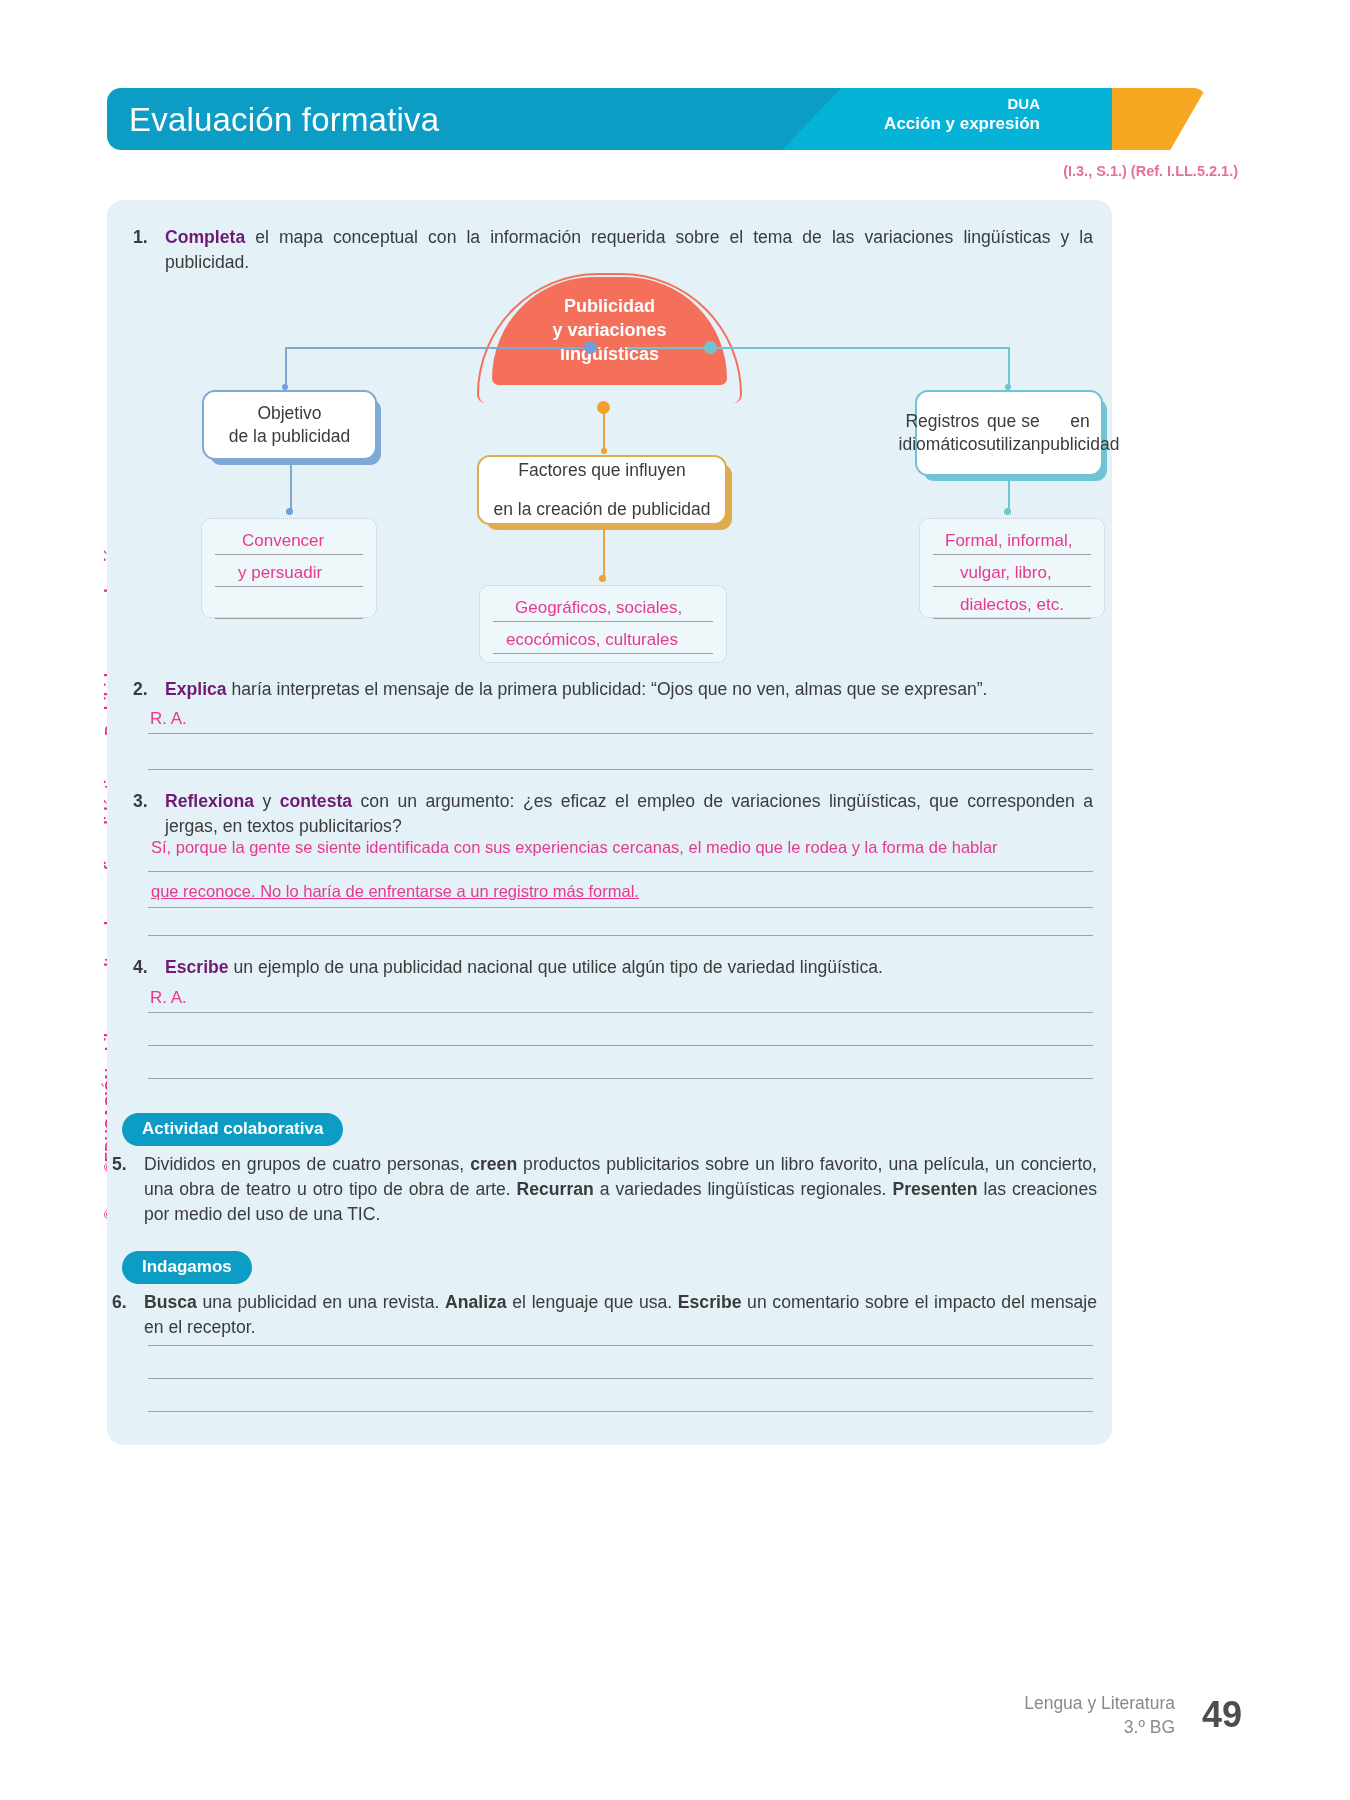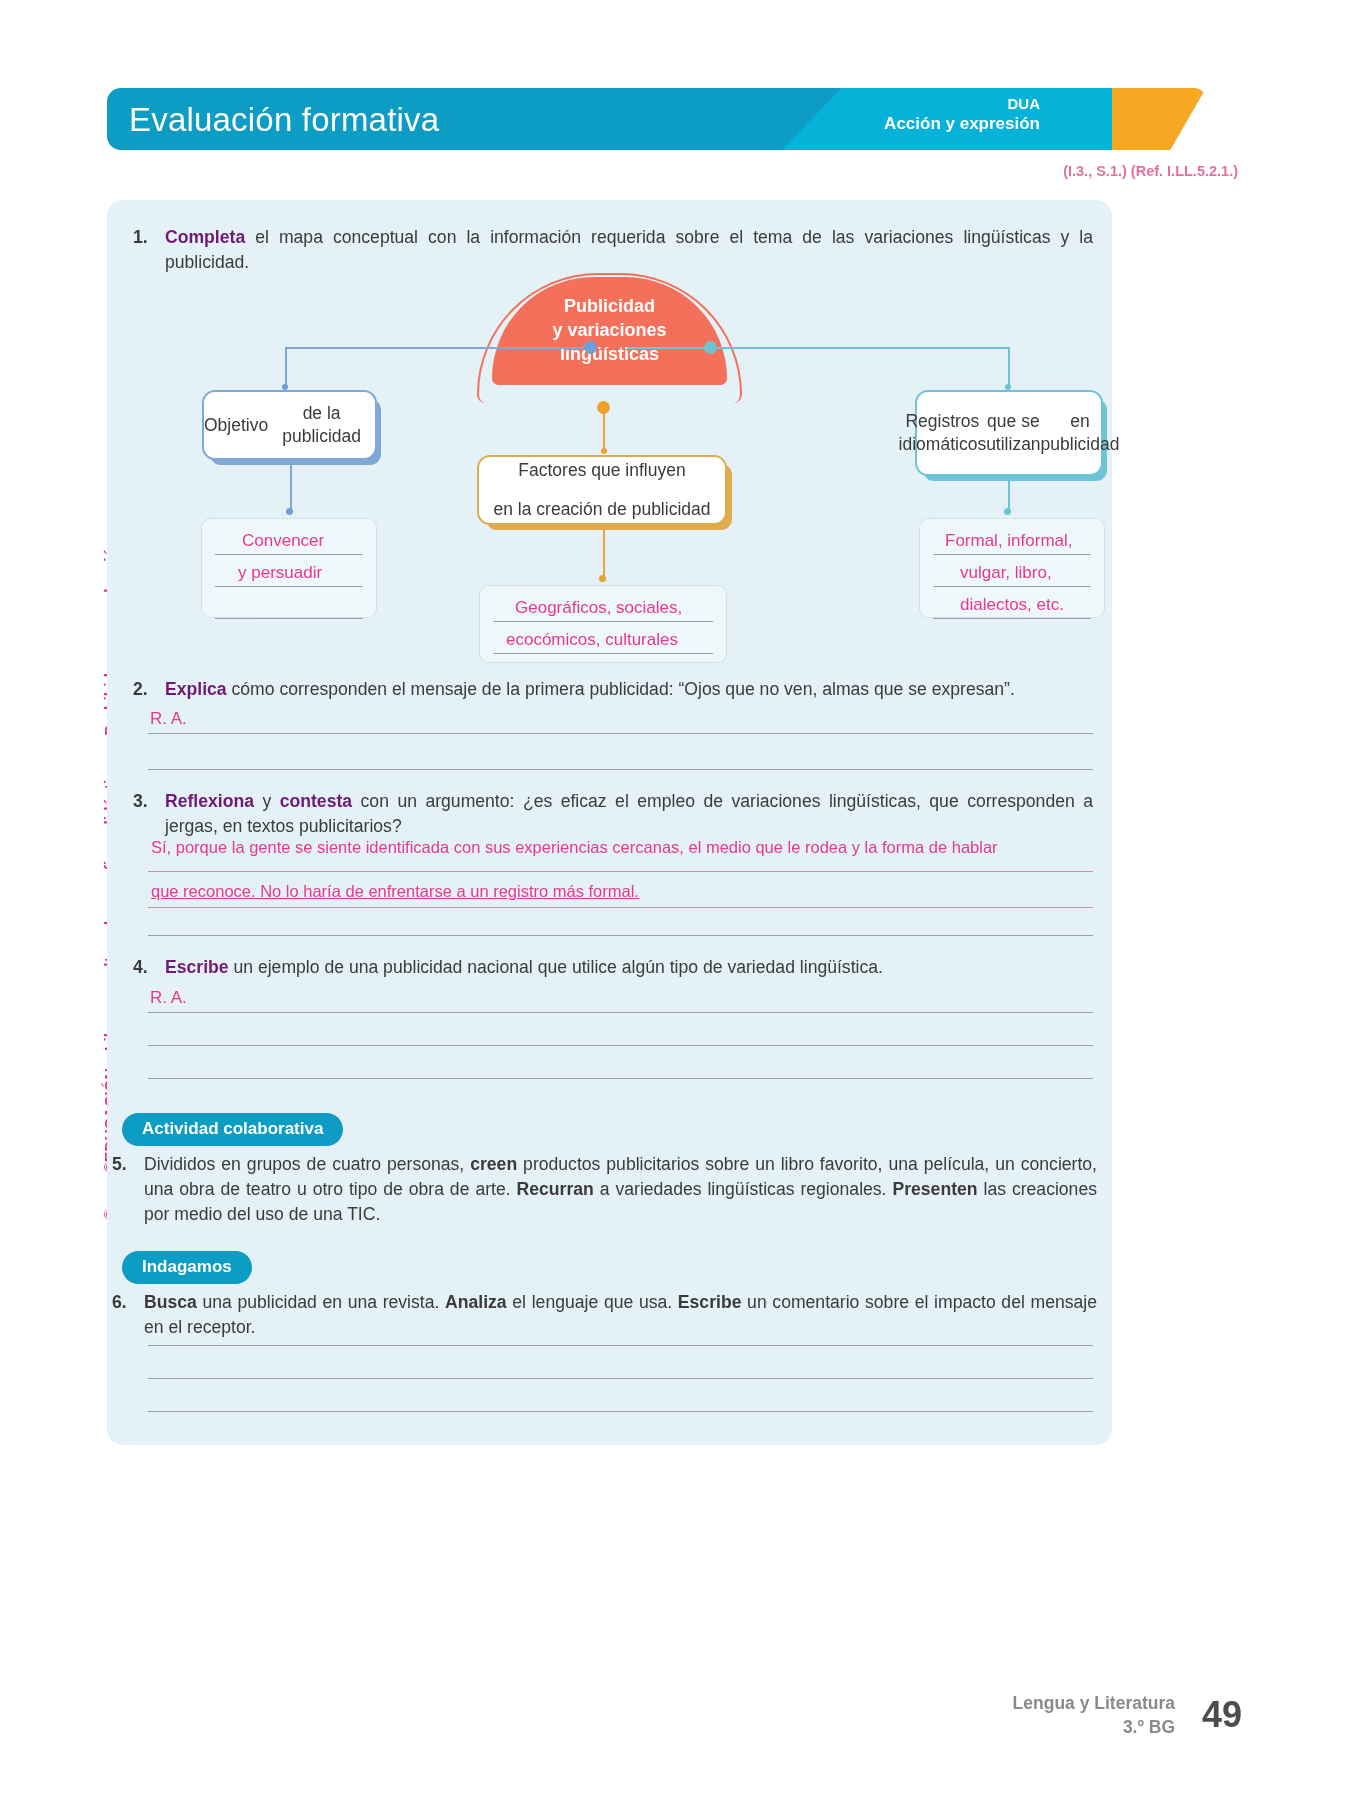--- a/index.html
+++ b/index.html
@@ -199,21 +199,20 @@
 
   
   .footer-sub {
     position: absolute;
     right: 175px;
     top: 1692px;
     text-align: right;
     font-size: 17.5px;
     color: #8a8a8a;
     line-height: 1.35;
-    font-weight: bold;
   }
   .footer-page {
     position: absolute;
     right: 108px;
     top: 1694px;
     font-size: 36px;
     font-weight: bold;
     color: #4d4d4d;
   }
 </style>
@@ -263,21 +262,21 @@
 
     <div class="conn teal" style="left:520px; top:82px; width:383px; height:1.5px;"></div>
     <div class="conn teal" style="left:901px; top:82px; width:1.5px; height:40px;"></div>
     <div class="dot" style="left:597px; top:76px; width:13px; height:13px; background:#6ec4d4;"></div>
     <div class="dot" style="left:898px; top:119px; width:6px; height:6px; background:#6ec4d4;"></div>
 
     <div class="conn gold" style="left:496px; top:140px; width:1.5px; height:48px;"></div>
     <div class="dot" style="left:490px; top:136px; width:13px; height:13px; background:#f0a12c;"></div>
     <div class="dot" style="left:494px; top:183px; width:6px; height:6px; background:#f0a12c;"></div>
 
-    <div class="node blue" style="left:95px; top:125px; width:175px; height:70px; flex-direction:row;">
+    <div class="node blue" style="left:95px; top:125px; width:175px; height:70px; flex-direction:column;">
       <span>Objetivo</span>
       <span>de la publicidad</span>
     </div>
 
     <div class="conn" style="left:183px; top:200px; width:1.5px; height:48px;"></div>
     <div class="dot" style="left:179px; top:243px; width:7px; height:7px; background:#6f9fd8;"></div>
 
     <div class="ansbox" style="left:94px; top:253px; width:176px; height:100px;"></div>
     <div class="ans-line" style="left:108px; top:289px; width:148px;"></div>
     <div class="ans-line" style="left:108px; top:321px; width:148px;"></div>
@@ -312,21 +311,21 @@
     <div class="ans-line" style="left:826px; top:289px; width:158px;"></div>
     <div class="ans-line" style="left:826px; top:321px; width:158px;"></div>
     <div class="ans-line" style="left:826px; top:353px; width:158px;"></div>
     <div class="hand" style="left:838px; top:266px;">Formal, informal,</div>
     <div class="hand" style="left:853px; top:298px;">vulgar, libro,</div>
     <div class="hand" style="left:853px; top:330px;">dialectos, etc.</div>
   </div>
 
   <div class="q" style="left:133px; top:677px; width:960px;">
     <span class="num">2.</span>
-    <span class="body"><b>Explica</b><span> cómo corresponden el mensaje de la primera publicidad: “Ojos que no ven, almas que se expresan”.</span></span>
+    <span class="body"><b>Explica</b><span> haría interpretas el mensaje de la primera publicidad: “Ojos que no ven, almas que se expresan”.</span></span>
   </div>
   <div class="hand" style="left:150px; top:709px;">R. A.</div>
   <div class="ans-line" style="left:148px; top:733px; width:945px;"></div>
   <div class="ans-line" style="left:148px; top:769px; width:945px;"></div>
 
   <div class="q" style="left:133px; top:789px; width:960px;">
     <span class="num">3.</span>
     <span class="body"><b>Reflexiona</b><span> y </span><b>contesta</b><span> con un argumento: ¿es eficaz el empleo de variaciones lingüísticas, que corresponden a jergas, en textos publicitarios?</span></span>
   </div>
   <div class="hand" style="left:151px; top:838px; font-size:16.5px;">Sí, porque la gente se siente identificada con sus experiencias cercanas, el medio que le rodea y la forma de hablar</div>

